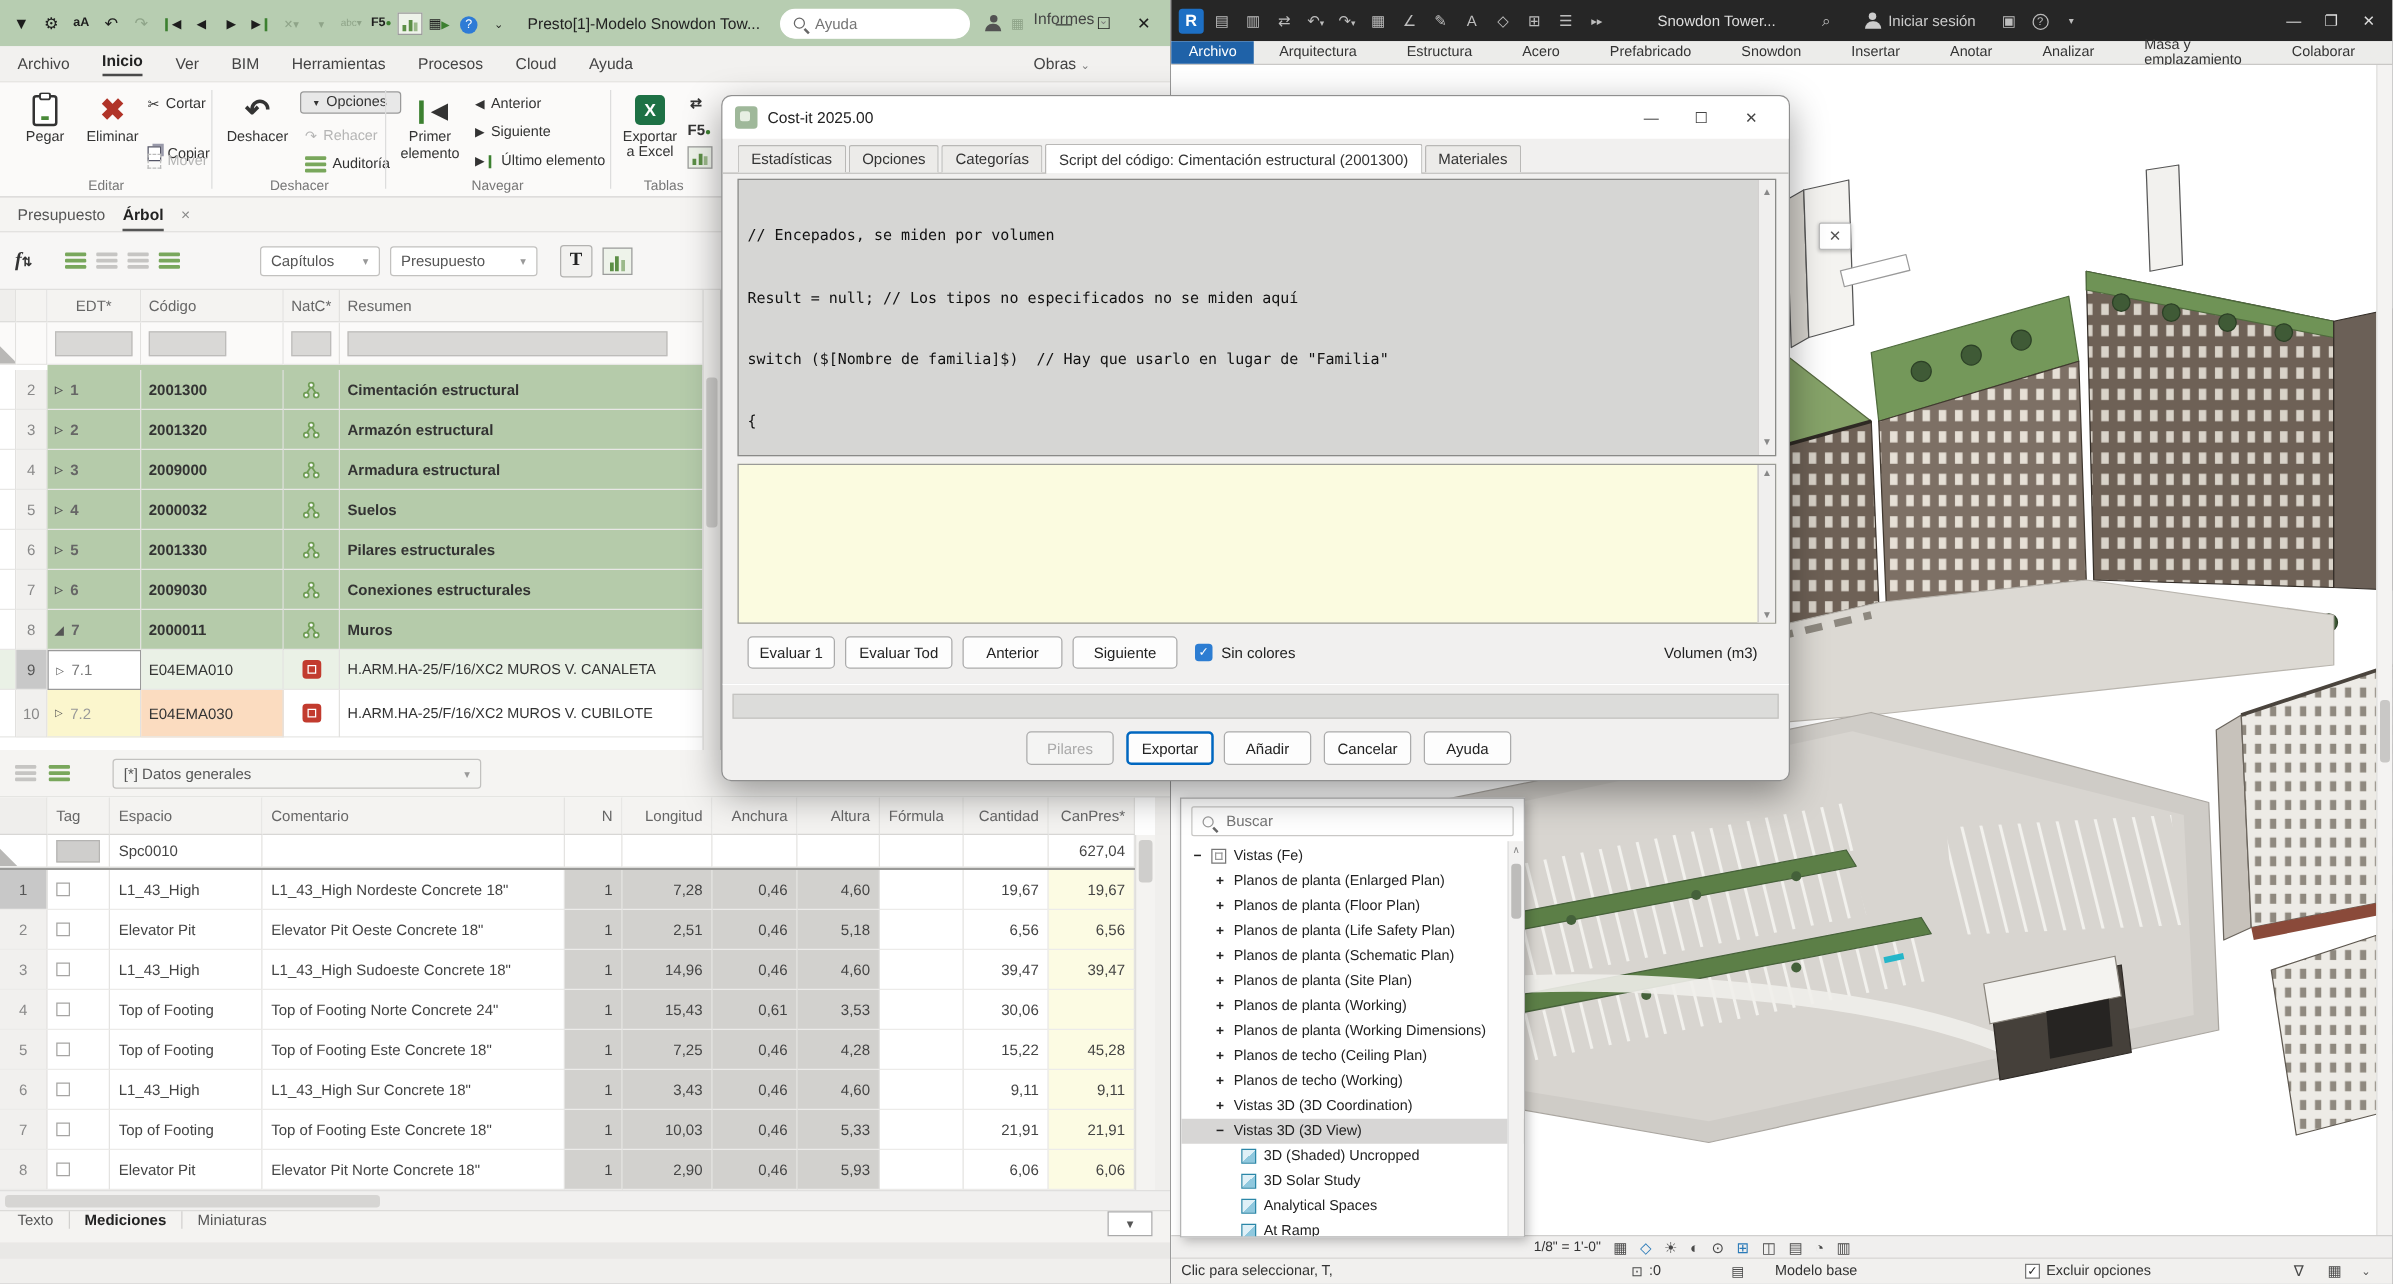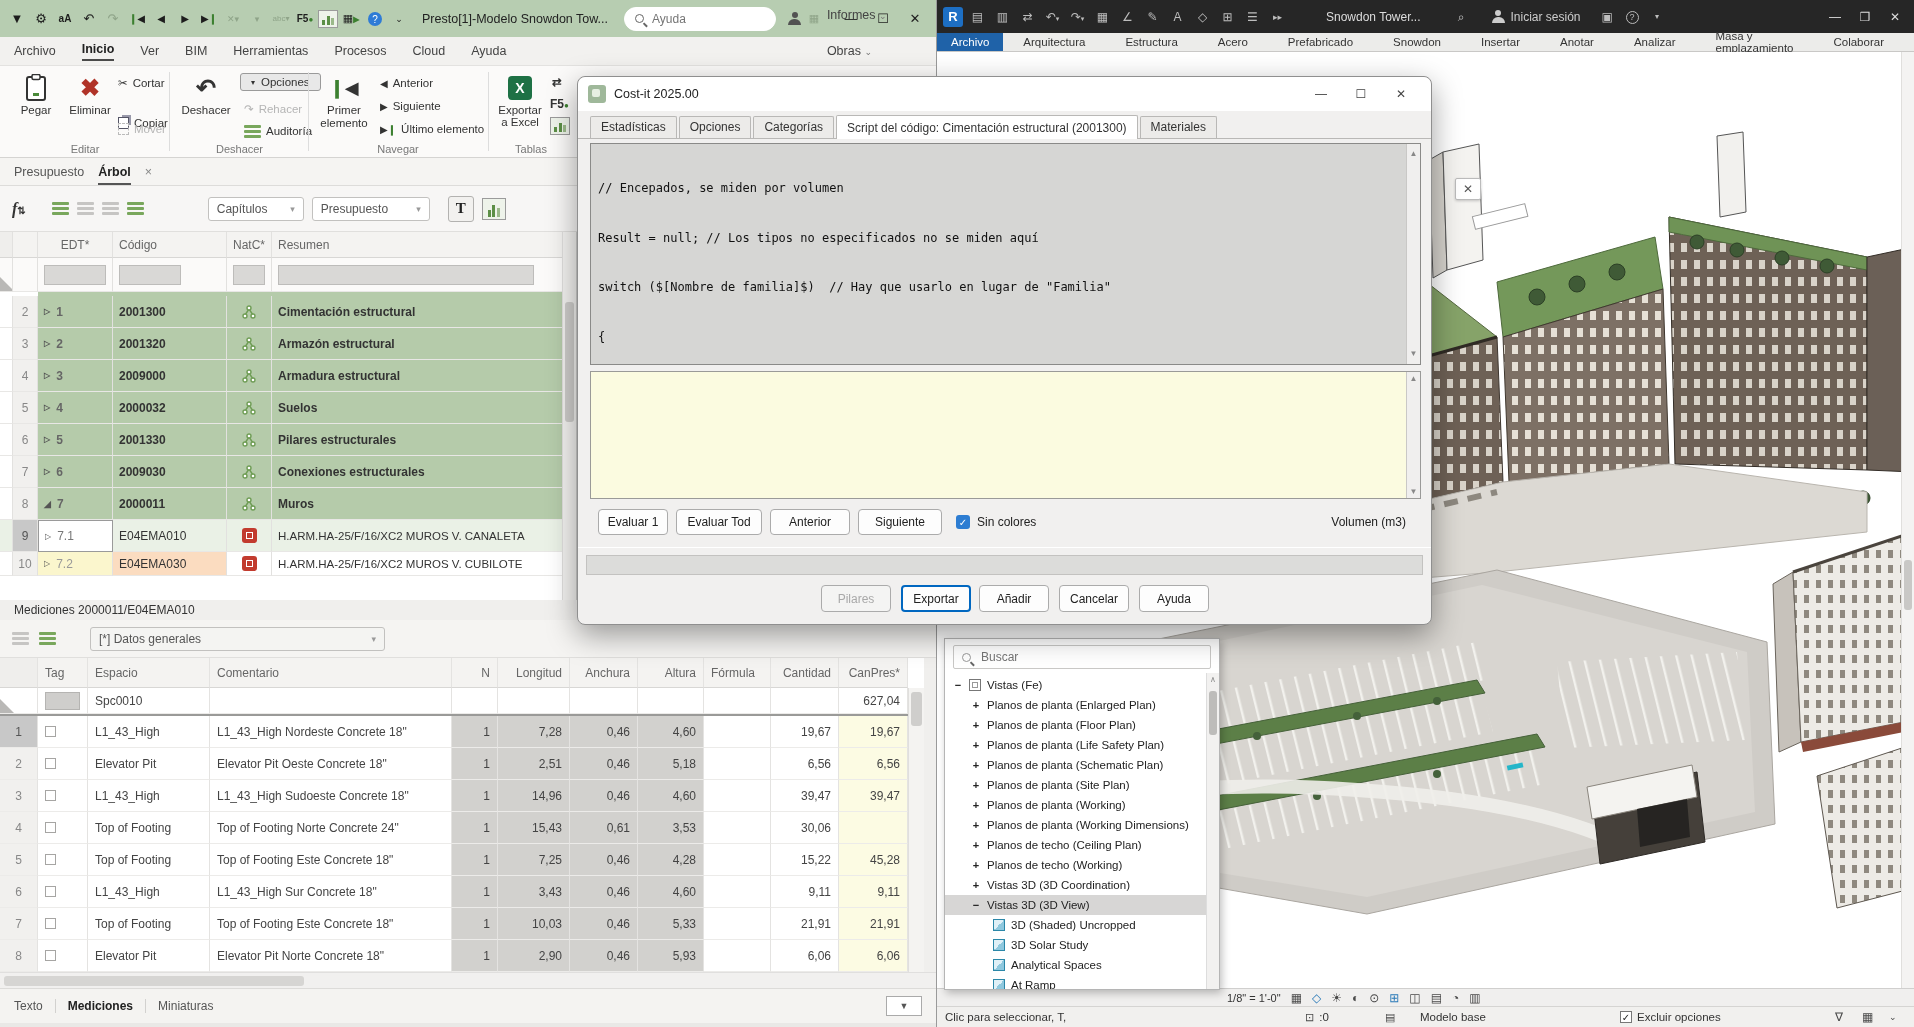--- a/index.html
+++ b/index.html
@@ -65,21 +65,21 @@
   .p-med{background:#fff;position:relative;width:924px;}
   .mgrid{display:grid;grid-template-columns:38px 50px 122px 242px 46px 72px 68px 66px 67px 68px 69px;width:908px;}
   .mgrid .c{border-right:1px solid #e4e3e1;border-bottom:1px solid #ecebe9;display:flex;align-items:center;padding:0 7px;overflow:hidden;white-space:nowrap;font-size:12px;color:#444;}
   .mgrid .r{justify-content:flex-end;}
   .mhead .c{background:#f4f3f1;color:#666;border-bottom:1px solid #d8d7d5;}
   .mgrid .numc{background:#f1f0ee;color:#888;justify-content:center;padding:0;}
   .gcell{background:#d2d1ce;color:#333;}
   .ycell{background:#fcfbe3;color:#2222cc;}
   .cbx{width:11px;height:11px;border:1px solid #a6a5a3;background:#fff;display:inline-block;}
   .tri{width:0;height:0;border-left:14px solid #b9b8b6;border-top:14px solid transparent;}
-  .p-bottabs{height:26px;background:#f4f3f1;border-top:1px solid #dcdbd9;display:flex;align-items:center;padding:17px 14px;gap:0;font-size:12px;color:#555;}
+  .p-bottabs{height:26px;background:#f4f3f1;border-top:1px solid #dcdbd9;display:flex;padding:0 14px;gap:0;font-size:12px;color:#555;}
   .p-bottabs .sep{width:1px;height:14px;background:#d2d1cf;margin:0 12px;}
   .p-bottabs .active{font-weight:bold;color:#222;}
   .p-botcombo{margin-left:auto;width:36px;height:20px;border:1px solid #aaa;background:#fff;display:flex;align-items:center;justify-content:center;color:#555;font-size:9px;}
   .p-status{height:13px;background:#e9e8e6;}
 
   
   #costit{position:absolute;left:577px;top:76px;width:855px;height:549px;background:#f1f0ef;border:1px solid #8f8f8f;
           border-radius:8px;box-shadow:0 10px 30px rgba(0,0,0,.38);z-index:10;overflow:hidden;}
   .d-title{height:34px;background:#fff;display:flex;align-items:center;padding:0 10px;gap:8px;border-radius:8px 8px 0 0;}
   .d-appic{width:18px;height:18px;border-radius:3px;background:#9fb89a;position:relative;}
@@ -502,41 +502,38 @@
         <div class="c" style="background:#fff;border:1px solid #9a9a9a;">
             <span class="exp">▷</span>
             <span style="color:#777;">7.1</span>
           </div>
         <div class="c" style="background:#eaf1e6;">E04EMA010</div>
         <div class="c" style="background:#eaf1e6;justify-content:center;">
             <span class="redic"></span>
           </div>
         <div class="c" style="background:#eaf1e6;font-size:11.5px;">H.ARM.HA-25/F/16/XC2 MUROS V. CANALETA</div>
       </div>
-      <div class="tgrid trow" style="top:320px;height:24px;text-align:right;">
+      <div class="tgrid trow" style="top:320px;height:38px;text-align:right;">
         <div class="c"></div>
           <div class="c num">10</div>
         <div class="c" style="background:#fbf6cd;">
             <span class="exp">▷</span>
             <span style="color:#999;">7.2</span>
           </div>
         <div class="c" style="background:#fbdcc0;">E04EMA030</div>
         <div class="c" style="justify-content:center;">
             <span class="redic"></span>
           </div>
         <div class="c" style="font-size:11.5px;">H.ARM.HA-25/F/16/XC2 MUROS V. CUBILOTE</div>
       </div>
       <div class="p-scroll">
           <span class="h" style="top:70px;height:120px;"></span>
         </div>
     </div>
 
-    <div class="p-medlabel ni">
-        <span>Mediciones 2000011/E04EMA010</span>
-      </div>
 
     <div class="p-medbar ni">
       <span class="lbars gray">
           <i></i>
           <i></i>
           <i></i>
         </span>
       <span class="lbars green">
           <i></i>
           <i></i>

